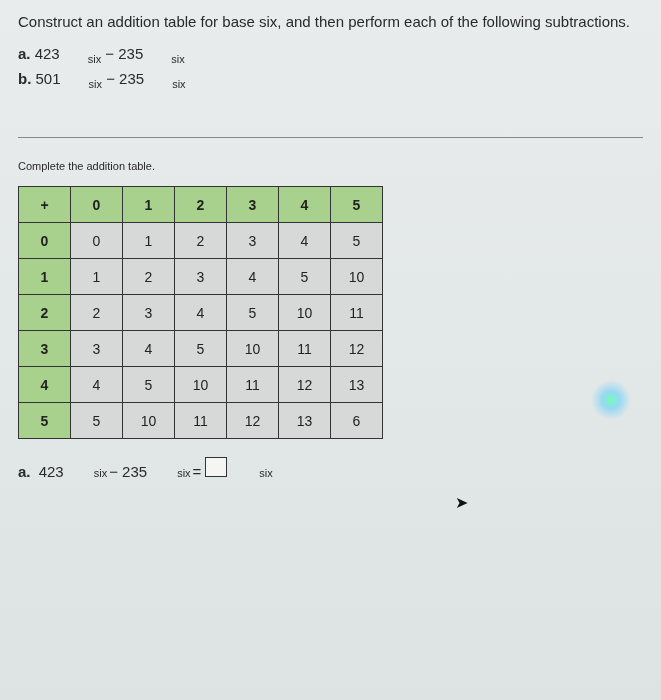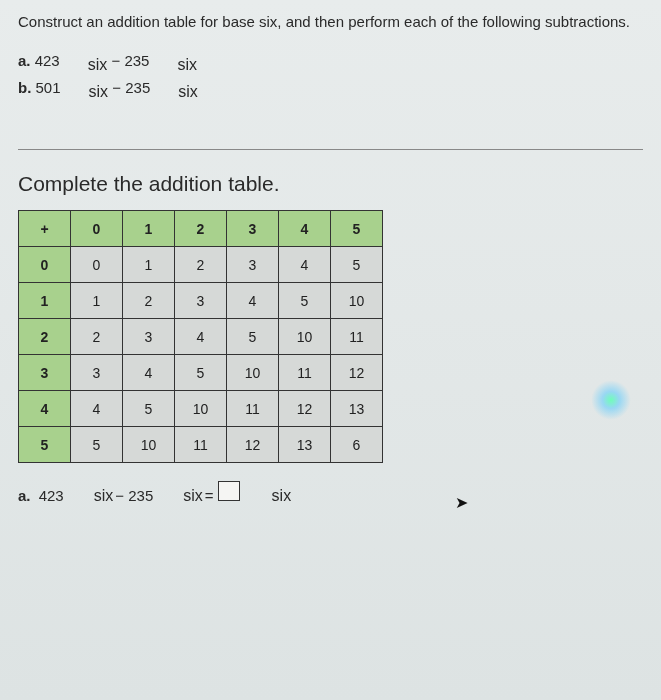--- a/index.html
+++ b/index.html
@@ -12,41 +12,41 @@
       height: 700px;
       background: linear-gradient(to bottom, #e8ecec 0%, #dde3e3 100%);
       font-family: Arial, sans-serif;
       color: #2a2a2a;
       padding: 10px 18px;
       position: relative;
     }
     .problem-text {
       font-size: 15px;
       line-height: 1.6;
-      margin-bottom: 16px;
+      margin-bottom: 9px;
     }
     .problem-item {
       font-size: 15px;
       line-height: 1.5;
     }
     .problem-item .label {
       font-weight: bold;
     }
     .subscript {
-      font-size: 16px;
+      font-size: 11px;
       vertical-align: sub;
       padding-left: 28px;
     }
     .divider {
       border: none;
       border-top: 1px solid #888;
       margin: 45px 0 22px 0;
     }
     .instruction {
-      font-size: 21px;
+      font-size: 11px;
       margin-bottom: 14px;
     }
     table {
       border-collapse: collapse;
       margin-bottom: 18px;
     }
     td {
       width: 52px;
       height: 36px;
       border: 1px solid #333;

